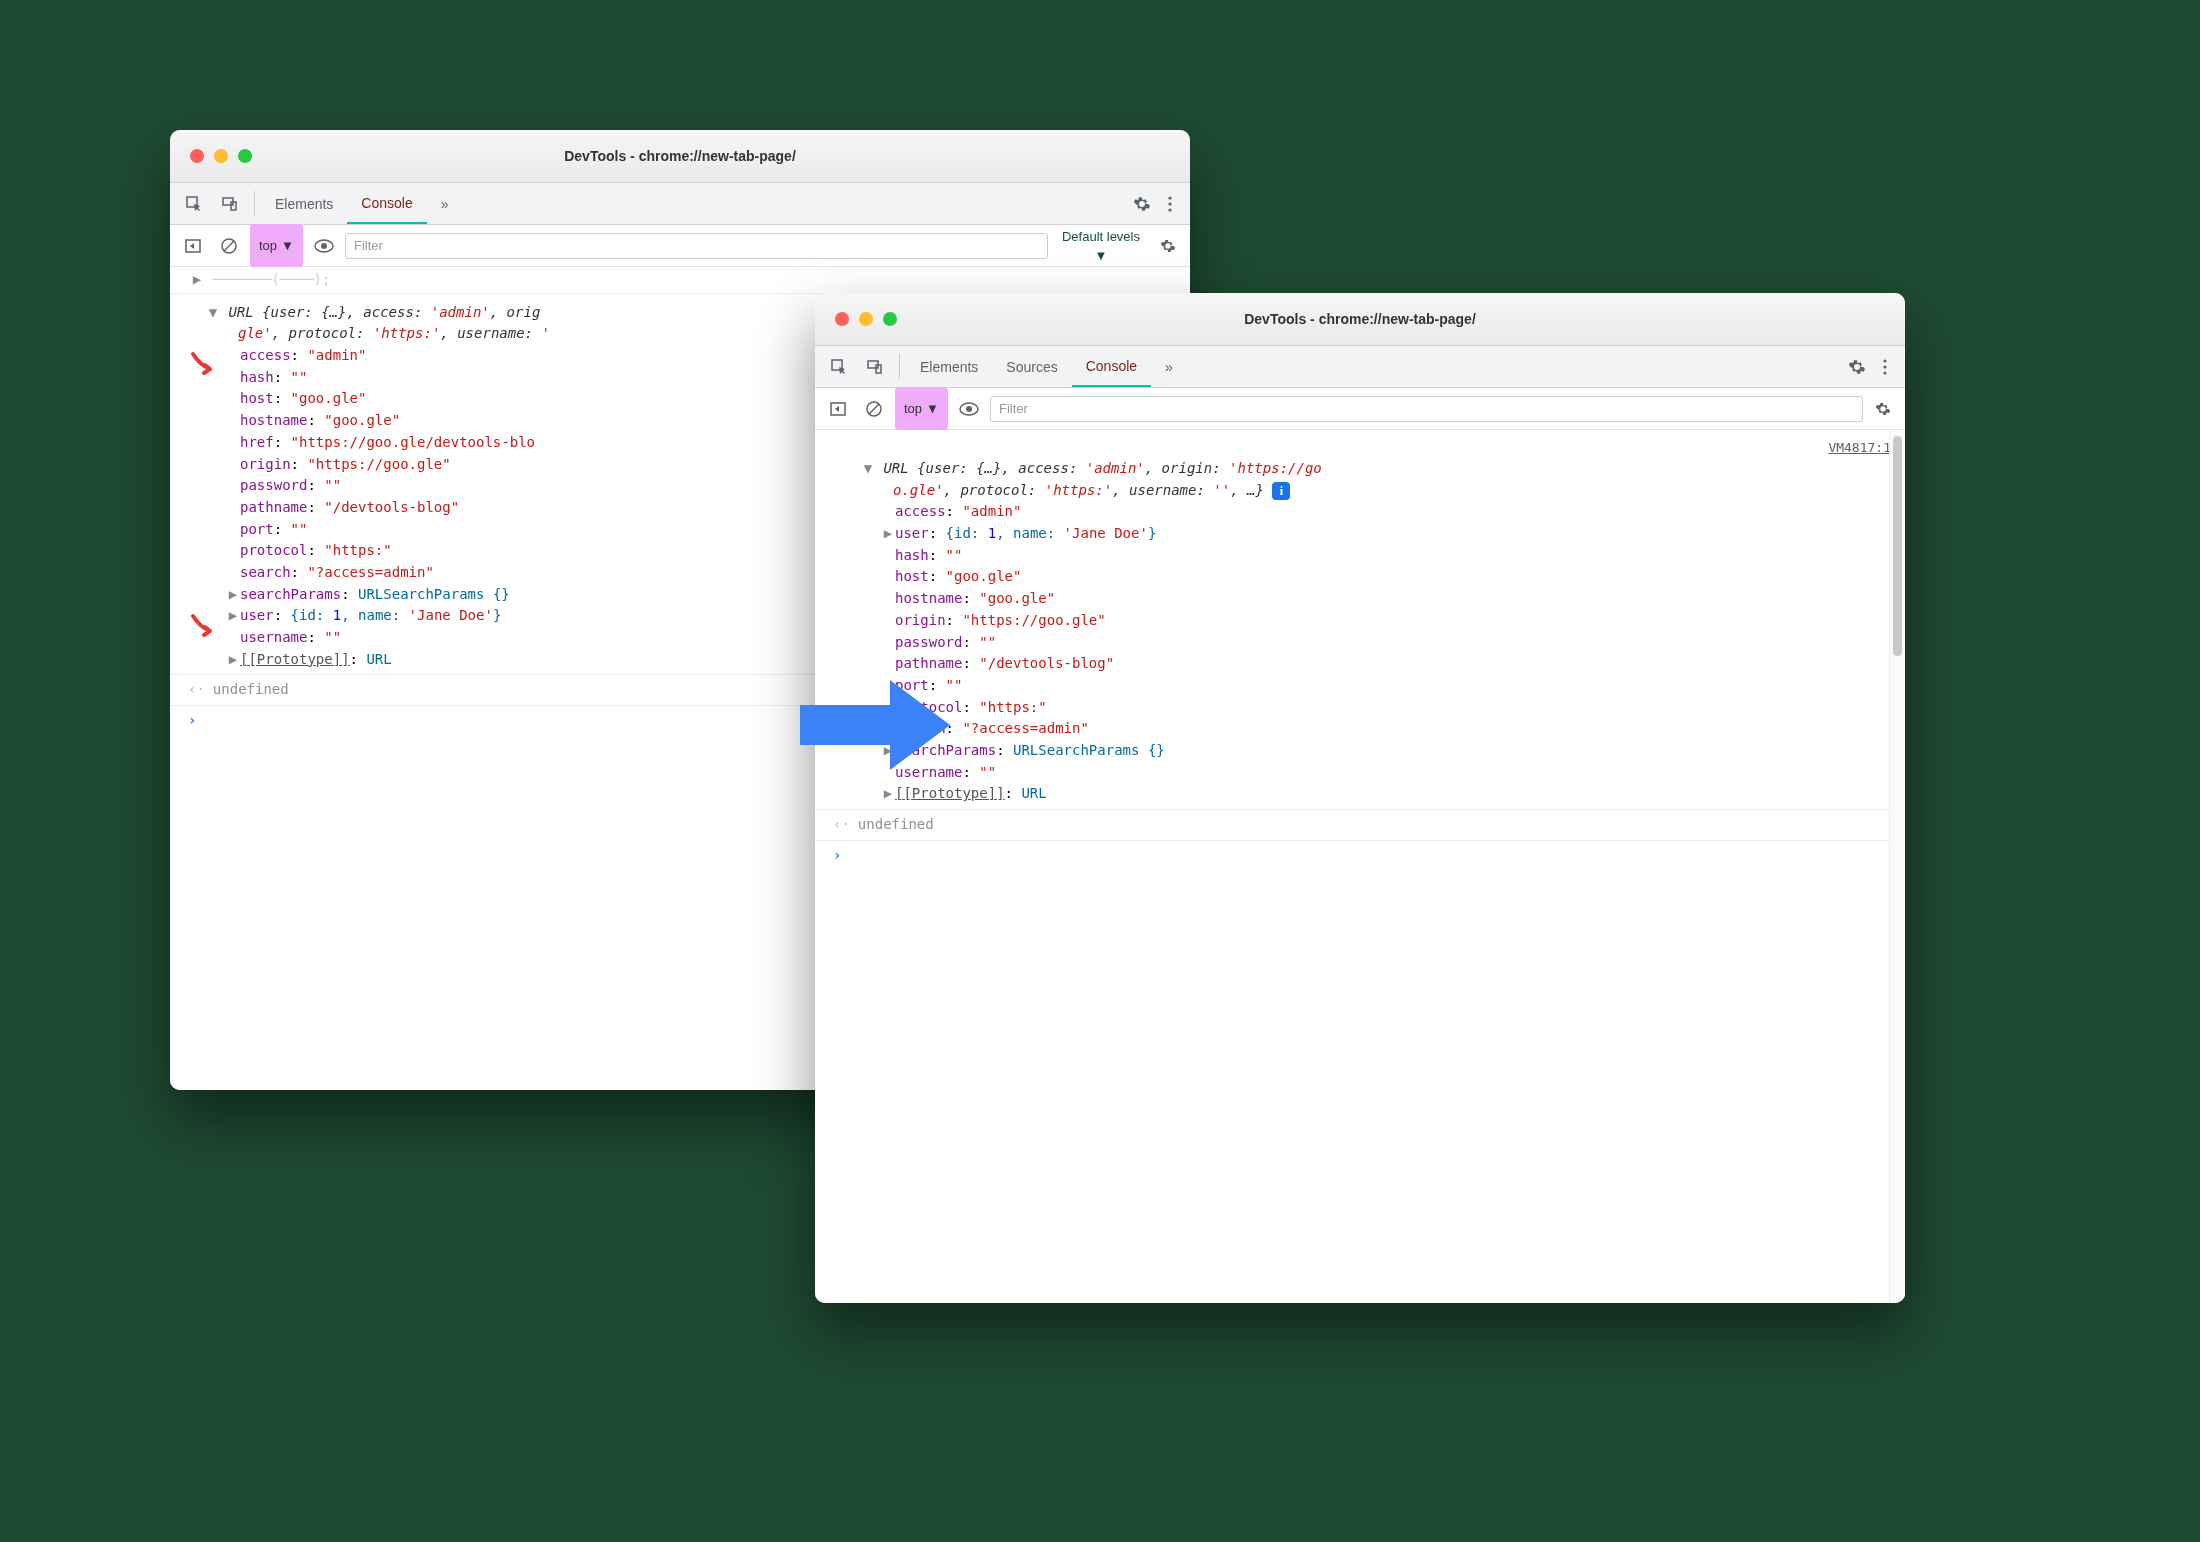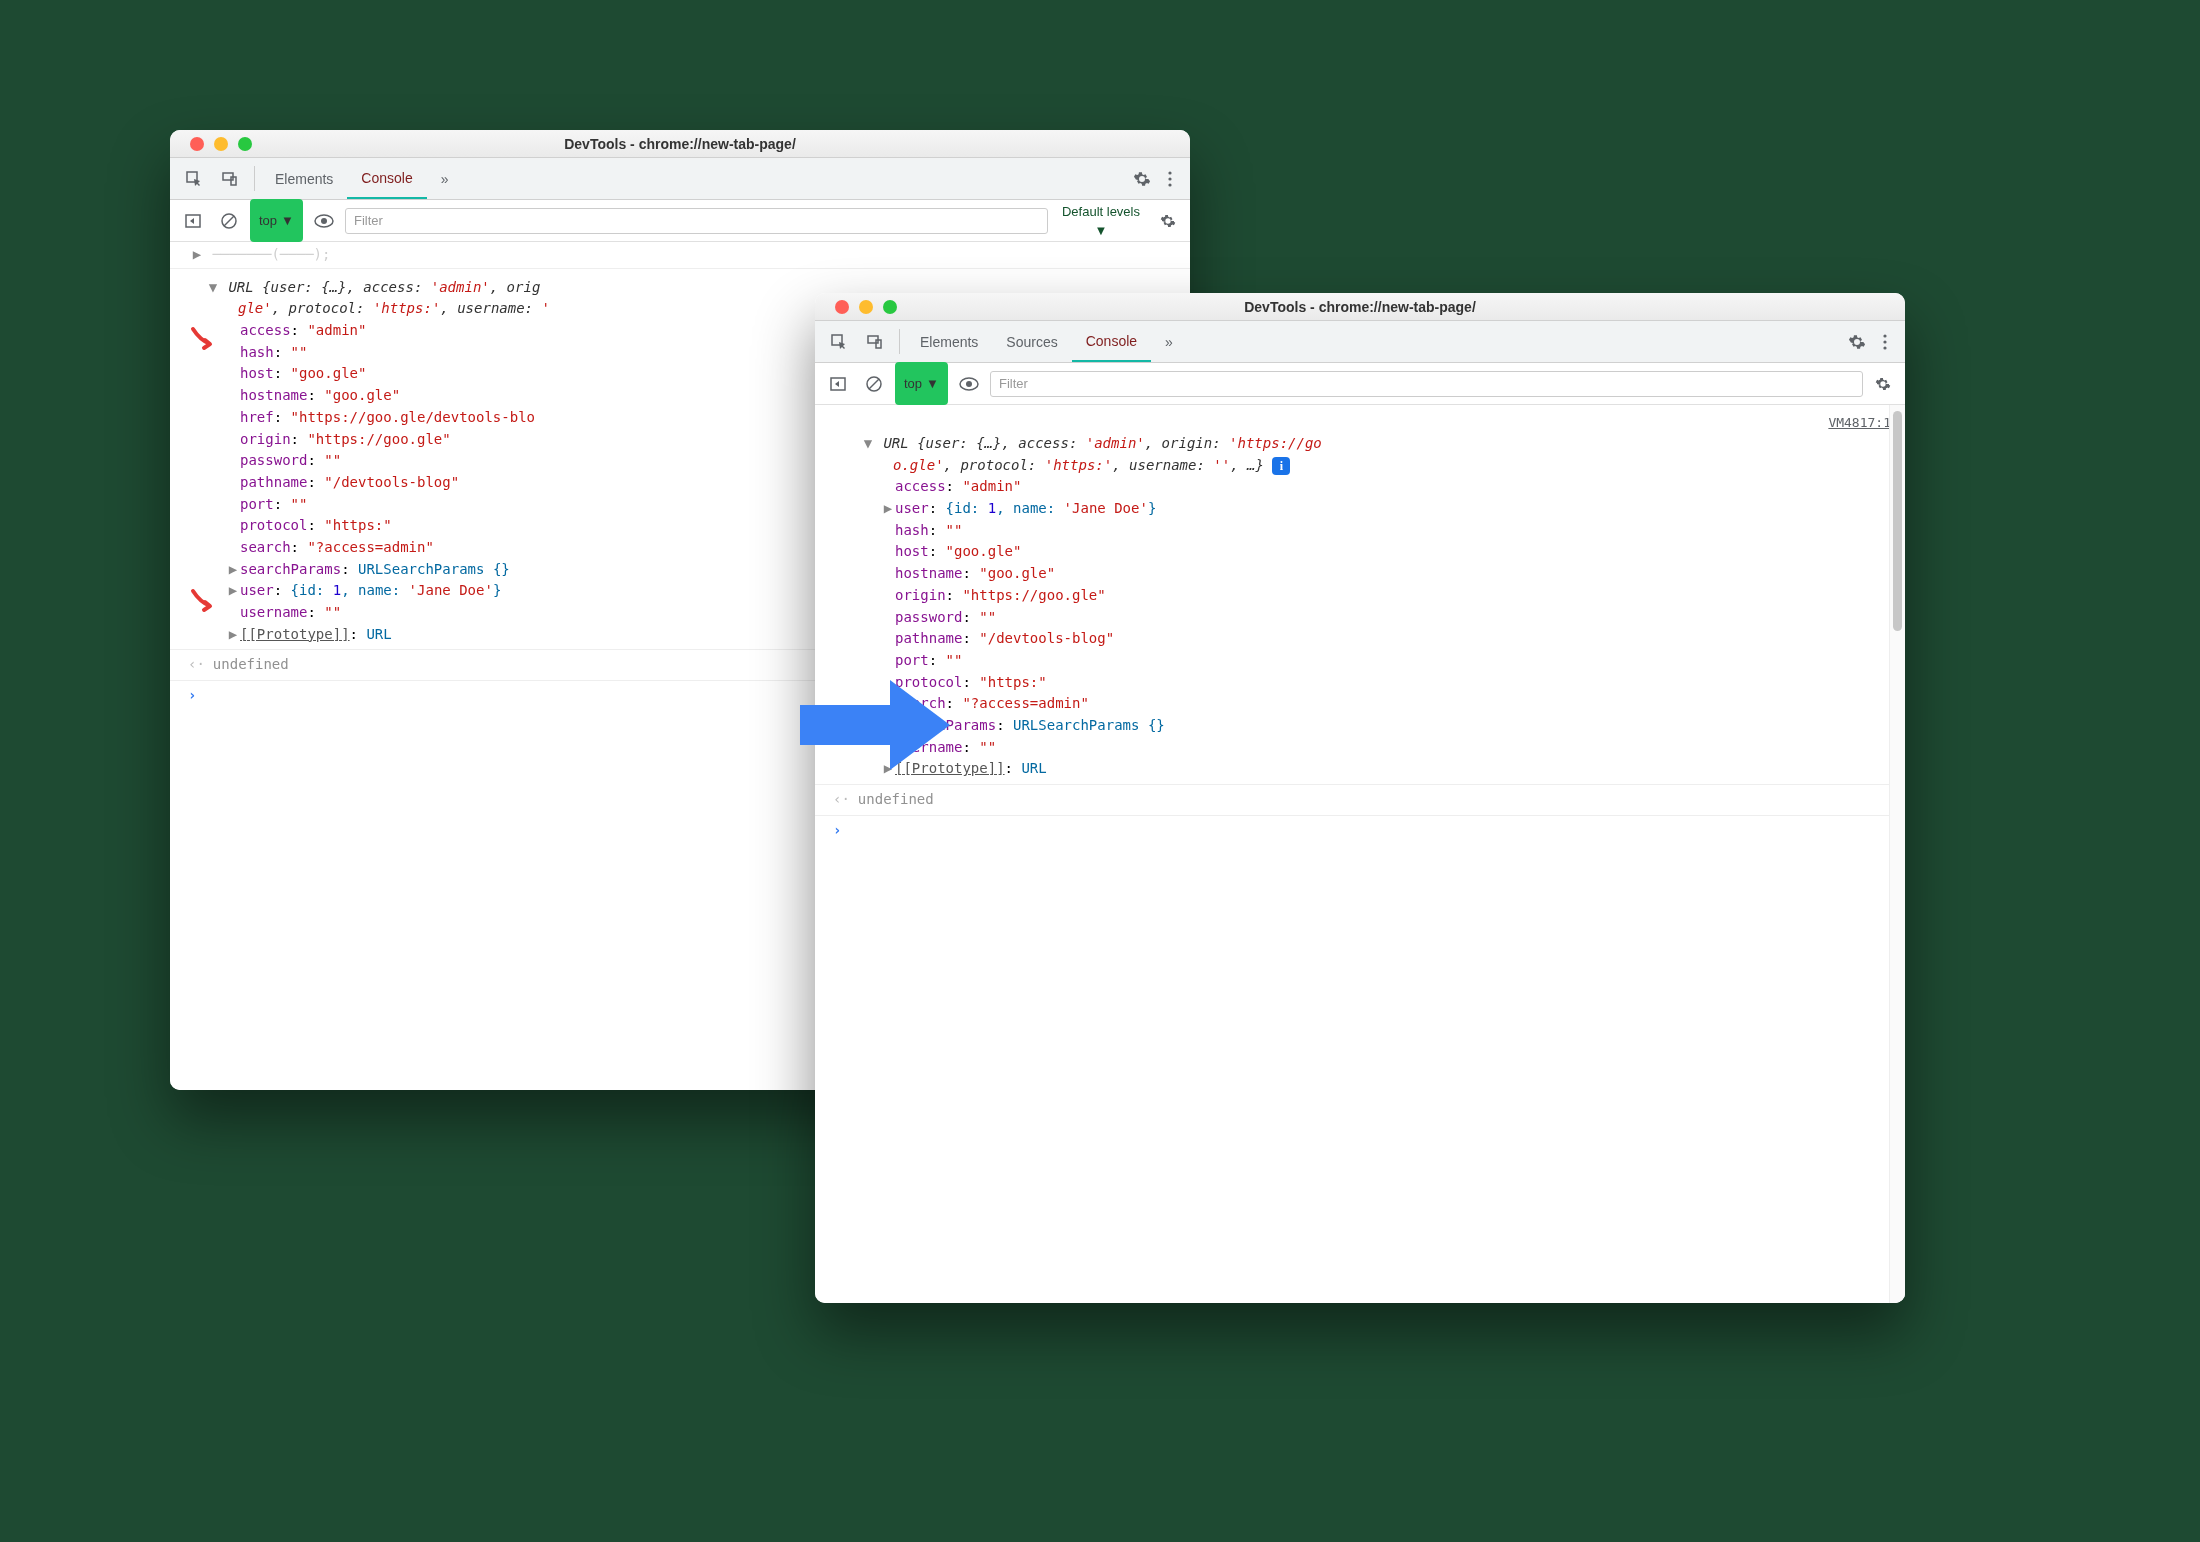--- a/index.html
+++ b/index.html
@@ -17,21 +17,21 @@
     border-radius: 10px;
     box-shadow: 0 30px 60px rgba(0,0,0,0.45);
     overflow: hidden;
     display: flex;
     flex-direction: column;
   }
   .w1 { left: 170px; top: 130px; width: 1020px; height: 960px; }
   .w2 { left: 815px; top: 293px; width: 1090px; height: 1010px; }
 
   .titlebar {
-    height: 28px;
+    height: 53px;
     background: linear-gradient(#f6f6f6,#eaeaea);
     border-bottom: 1px solid #d0d0d0;
     display: flex;
     align-items: center;
     padding: 0 20px;
     position: relative;
   }
   .traffic { display: flex; gap: 10px; }
   .dot { width: 14px; height: 14px; border-radius: 50%; }
   .dot.r { background: #ff5f57; }
@@ -75,21 +75,21 @@
     border-bottom: 1px solid #e0e0e0;
     display: flex;
     align-items: center;
     padding: 0 8px;
     gap: 6px;
   }
   .sb-btn { width: 30px; height: 30px; display:flex; align-items:center; justify-content:center; color:#5f6368; }
   .context-sel {
     display:flex; align-items:center; gap:4px;
     padding: 13px 8px; border:1px solid transparent; border-radius:4px;
-    background:#22c55e; font-size:13px; color:#333;
+    background:#f0abfc; font-size:13px; color:#333;
   }
   .filter {
     flex: 1;
     height: 26px;
     border: 1px solid #ccc;
     border-radius: 3px;
     padding: 0 8px;
     font-size: 13px;
     color: #888;
     display:flex; align-items:center;

